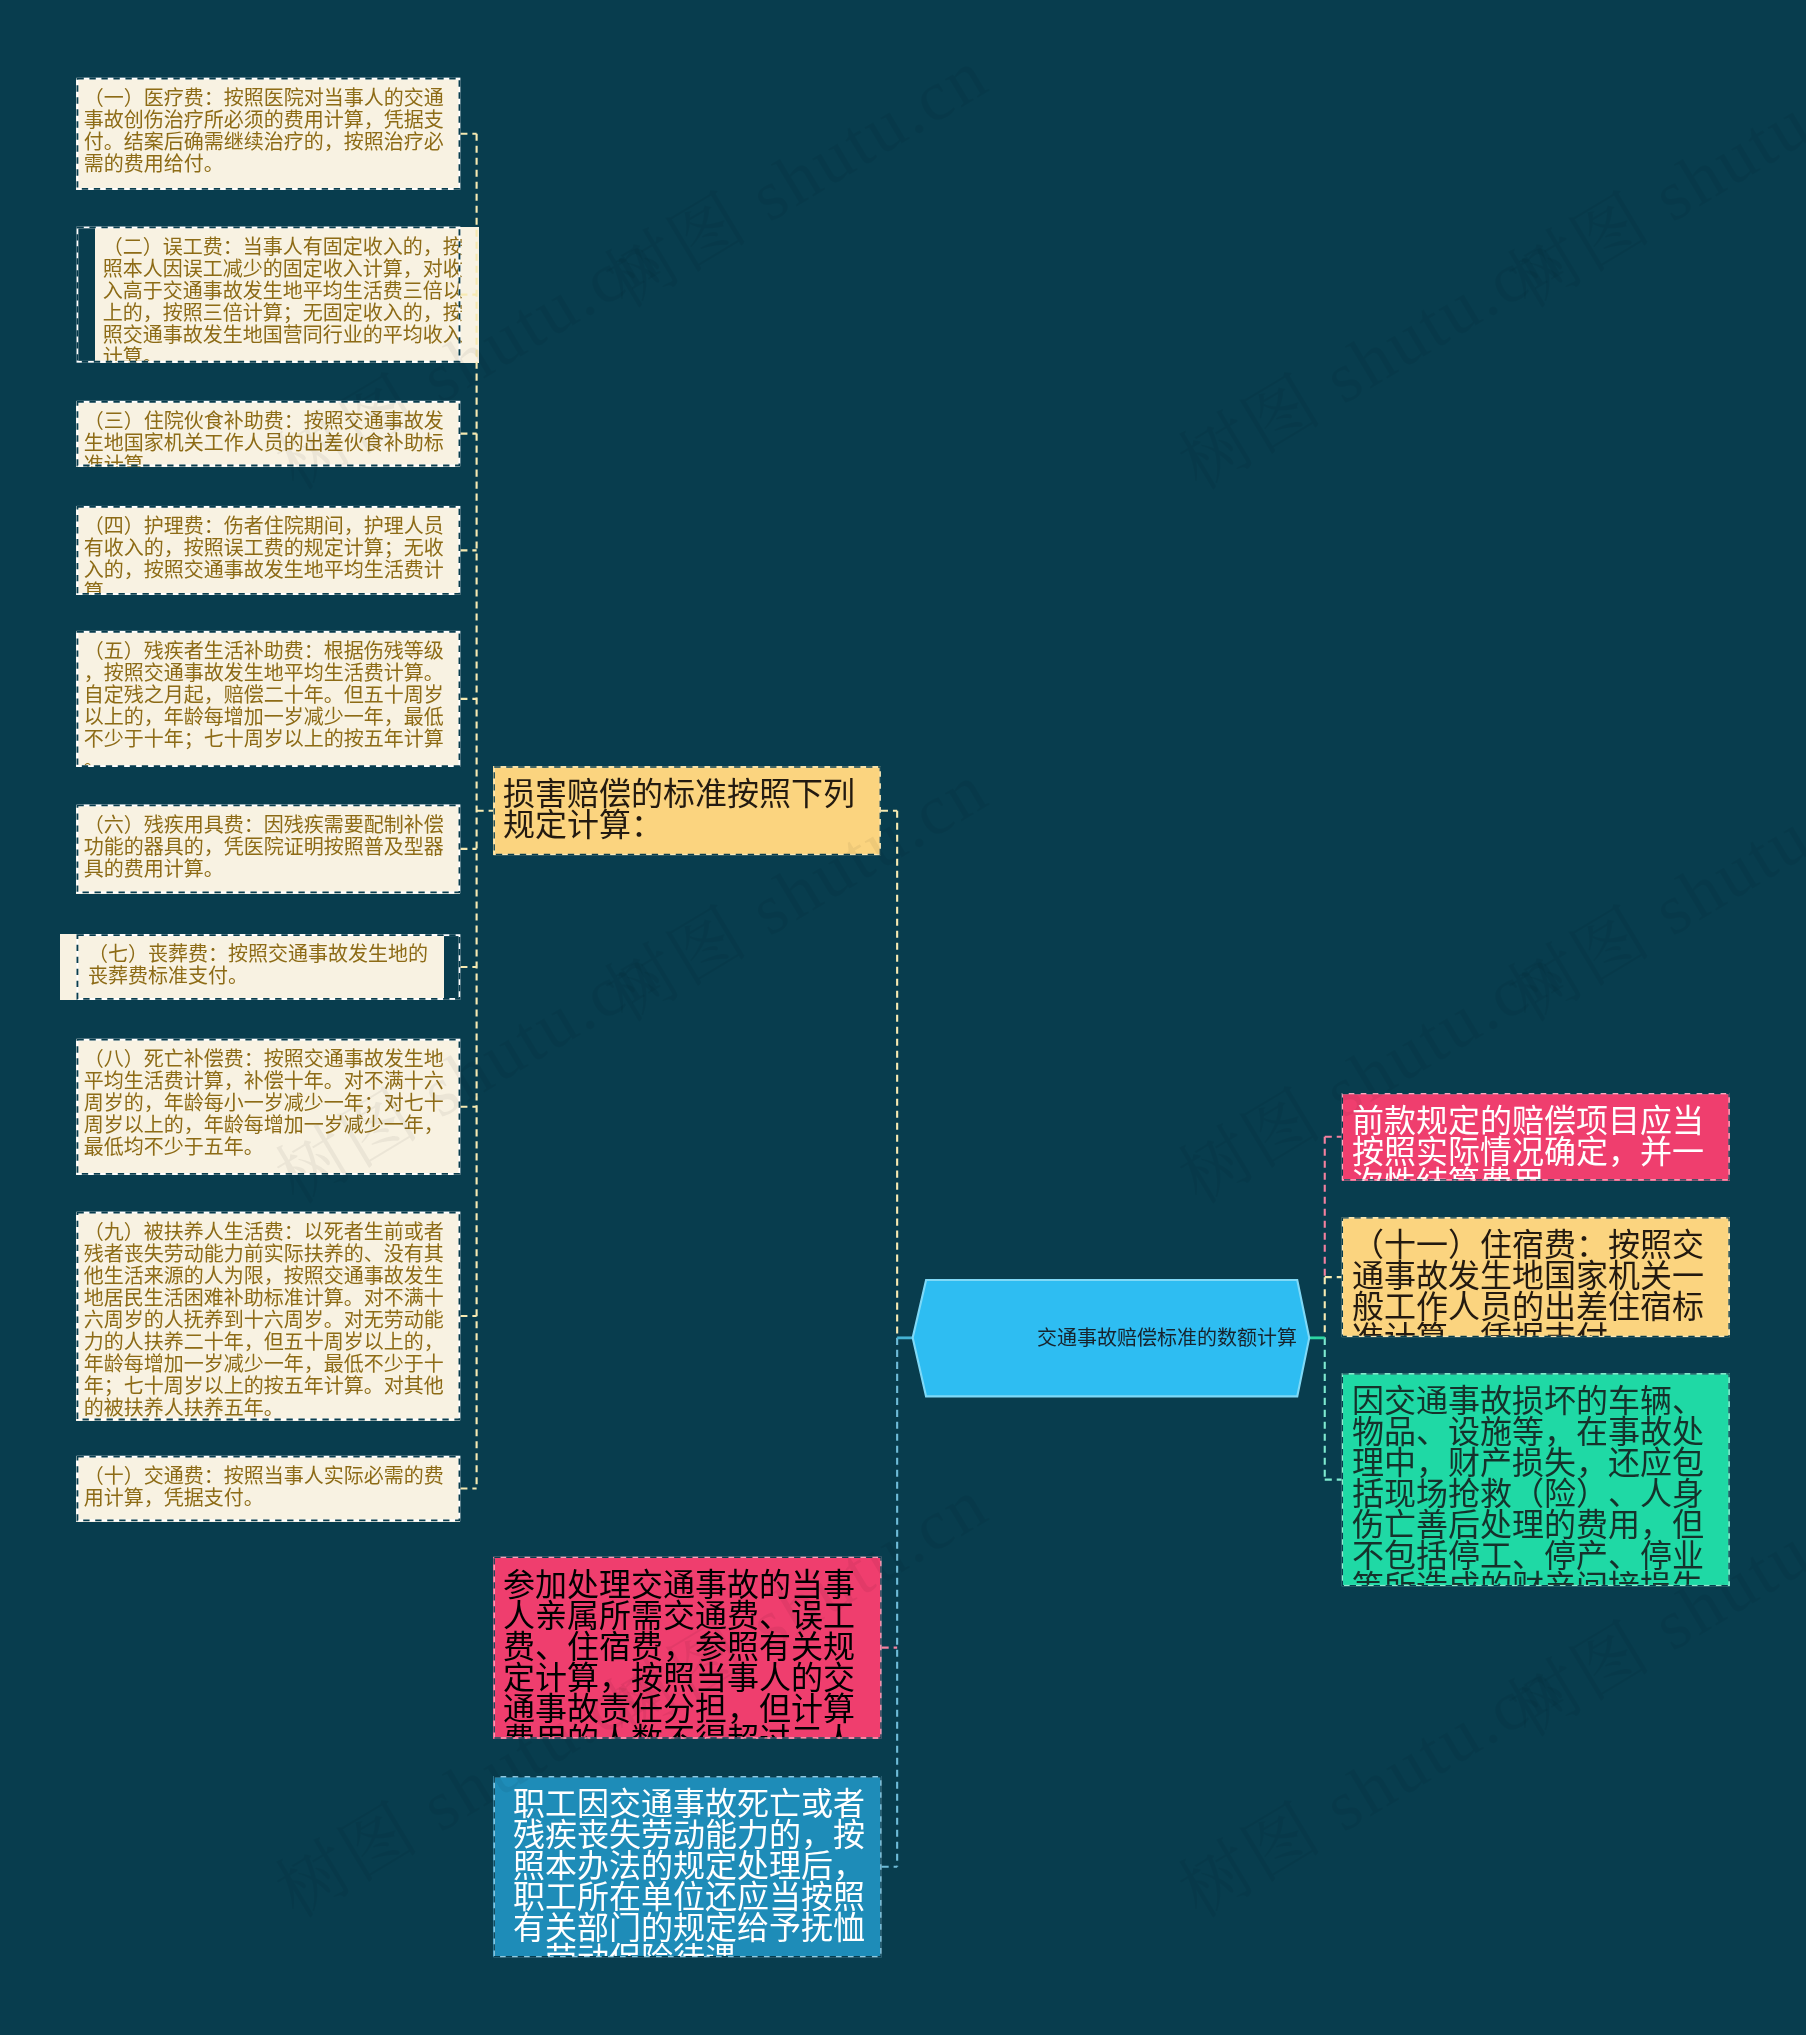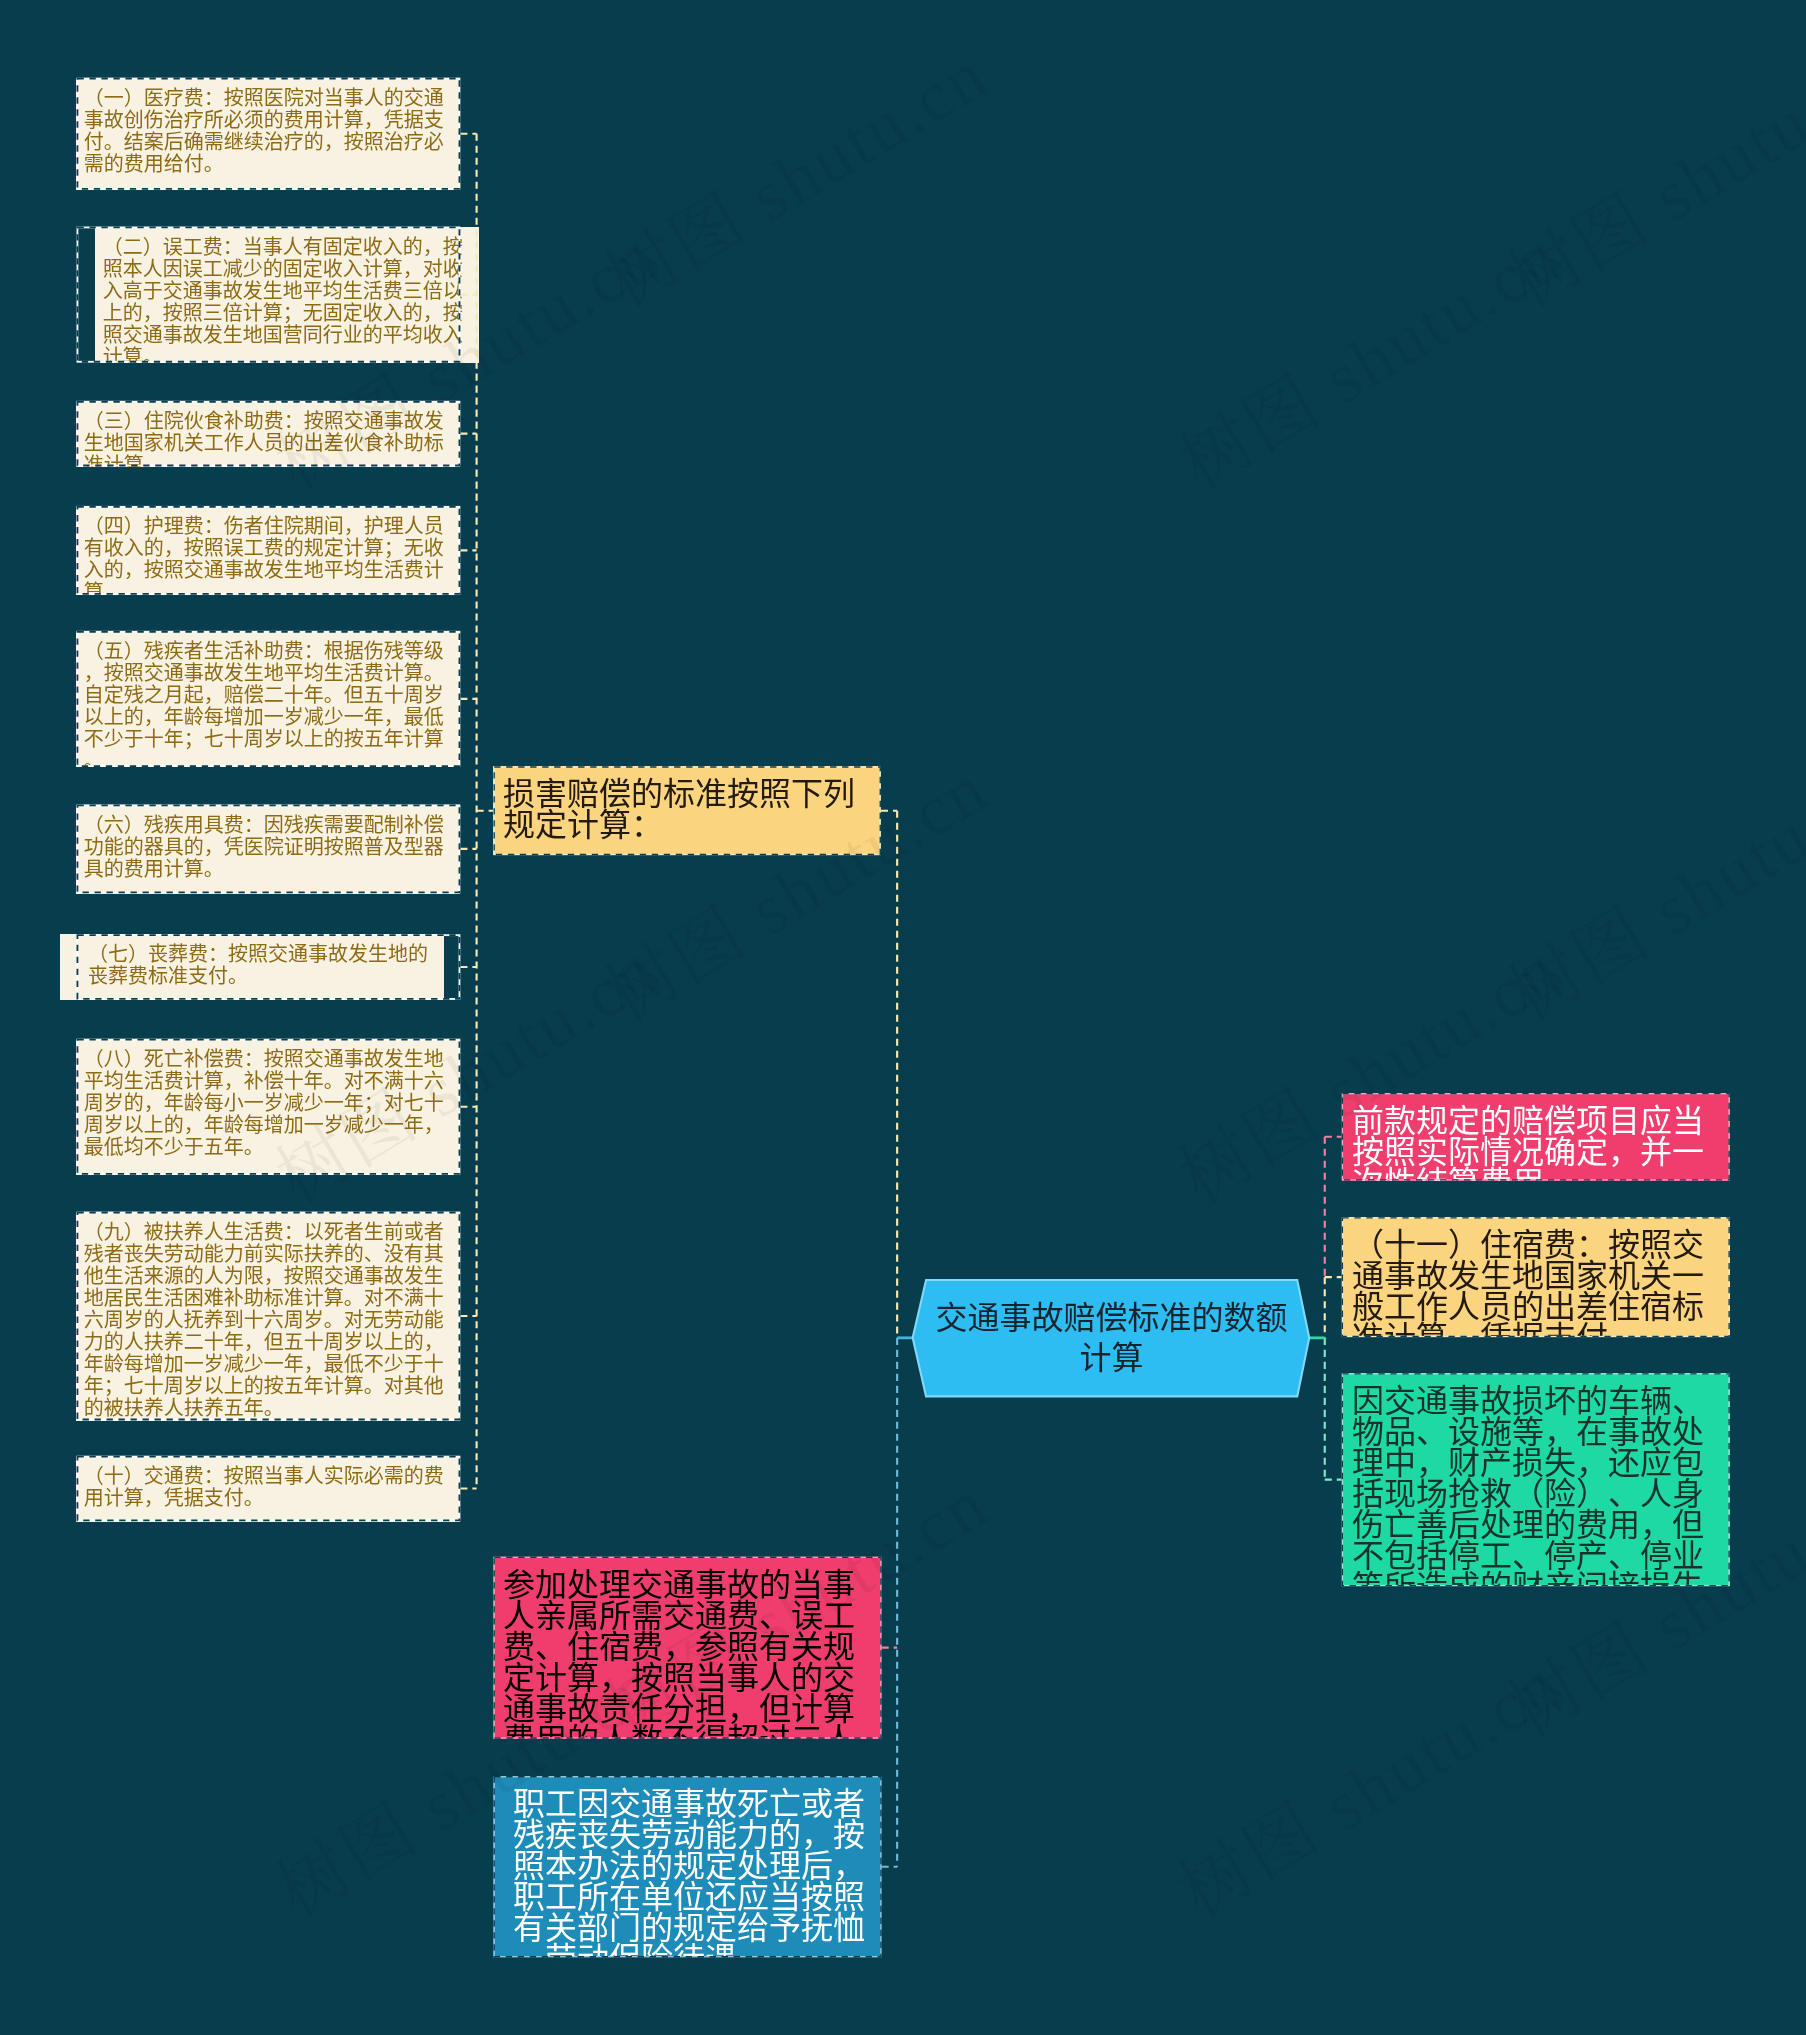--- a/index.html
+++ b/index.html
@@ -10,21 +10,21 @@
   .node{position:absolute;box-sizing:border-box;white-space:pre-wrap;word-break:break-all;line-break:anywhere;
         text-spacing-trim:space-all;text-autospace:no-autospace;
         overflow:hidden;}
   .leaf{font-size:20px;line-height:22px;padding:8.8px 7.8px;background:#f8f2e2;color:#8d6b16;}
   .l1{font-size:32px;line-height:31px;padding:13.4px 10px;}
   .wm{position:absolute;color:rgba(0,0,0,0.05);font-size:71px;z-index:30;
       font-family:"Liberation Serif","Noto Serif CJK SC",serif;transform:rotate(-31deg);
       transform-origin:left top;white-space:nowrap;pointer-events:none;user-select:none;
       letter-spacing:2.8px;}
   #center-node{position:absolute;display:flex;align-items:center;justify-content:flex-end;
-      text-align:center;font-size:32px;line-height:40px;color:#17242e;z-index:9;}
+      text-align:center;font-size:20px;line-height:40px;color:#17242e;z-index:9;}
 </style>
 </head>
 <body>
 
 <div id="stage">
   <svg class="wires" viewBox="0 0 2560 2884" width="1807" height="2035">
     <path d="M 675 189.5 L 675 2109.5" fill="none" stroke="#f7eab2" stroke-width="3" stroke-dasharray="10 7"></path>
     <path d="M 652 189.5 L 675 189.5" fill="none" stroke="#f7eab2" stroke-width="3" stroke-dasharray="10 7"></path>
     <path d="M 652 417.5 L 675 417.5" fill="none" stroke="#f7eab2" stroke-width="3" stroke-dasharray="10 7"></path>
     <path d="M 652 614.5 L 675 614.5" fill="none" stroke="#f7eab2" stroke-width="3" stroke-dasharray="10 7"></path>

